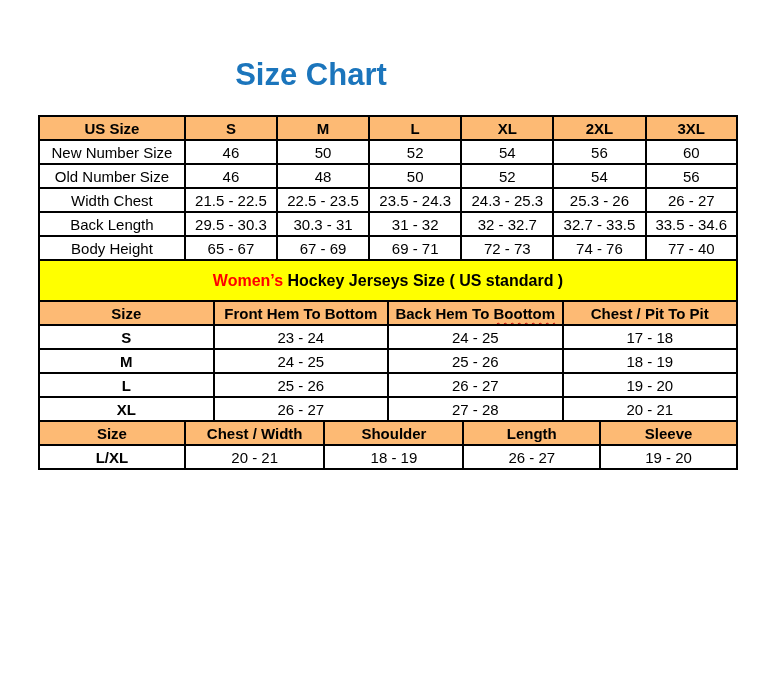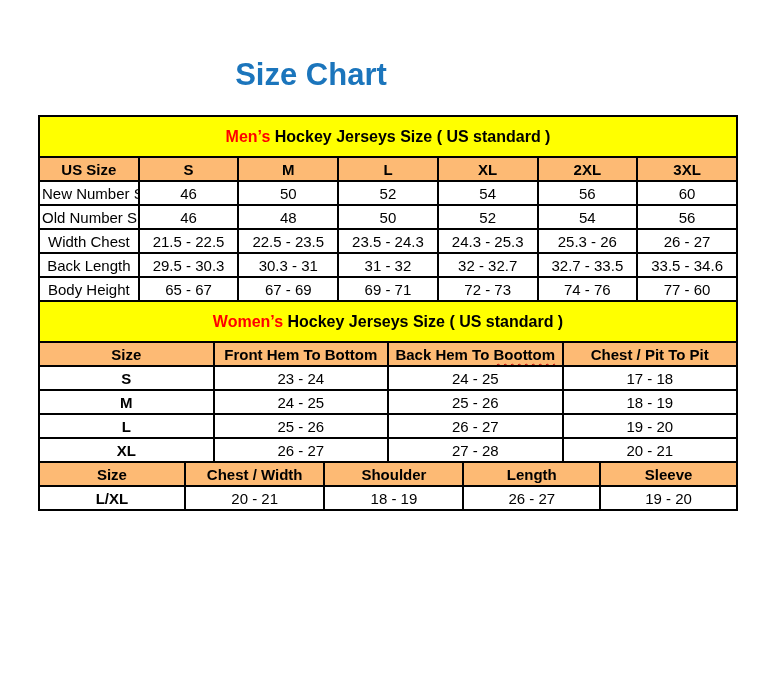--- a/index.html
+++ b/index.html
@@ -79,23 +79,20 @@
   }
 </style>
 </head>
 <body>
 
 <div class="page-title">Size Chart</div>
 
 <div class="tables-wrap">
     <table class="size-table">
       <tbody>
-        <tr class="band-row">
-          <th colspan="7"><span class="band-red">Men’s</span><span> Hockey Jerseys Size ( US standard )</span></th>
-        </tr>
         <tr class="header-row">
           <th style="width: 20.9%;">US Size</th>
           <th style="width: 13.2%;">S</th>
           <th style="width: 13.2%;">M</th>
           <th style="width: 13.2%;">L</th>
           <th style="width: 13.2%;">XL</th>
           <th style="width: 13.2%;">2XL</th>
           <th style="width: 13.1%;">3XL</th>
         </tr>
         <tr class="data-row">
@@ -134,21 +131,21 @@
           <td>32.7 - 33.5</td>
           <td>33.5 - 34.6</td>
         </tr>
         <tr class="data-row">
           <td class="row-label">Body Height</td>
           <td>65 - 67</td>
           <td>67 - 69</td>
           <td>69 - 71</td>
           <td>72 - 73</td>
           <td>74 - 76</td>
-          <td>77 - 60</td>
+          <td>77 - 40</td>
         </tr>
       </tbody>
     </table>
     <table class="size-table">
       <tbody>
         <tr class="band-row">
           <th colspan="4"><span class="band-red">Women’s</span><span> Hockey Jerseys Size ( US standard )</span></th>
         </tr>
         <tr class="header-row">
           <th style="width: 20.9%;">Size</th>

